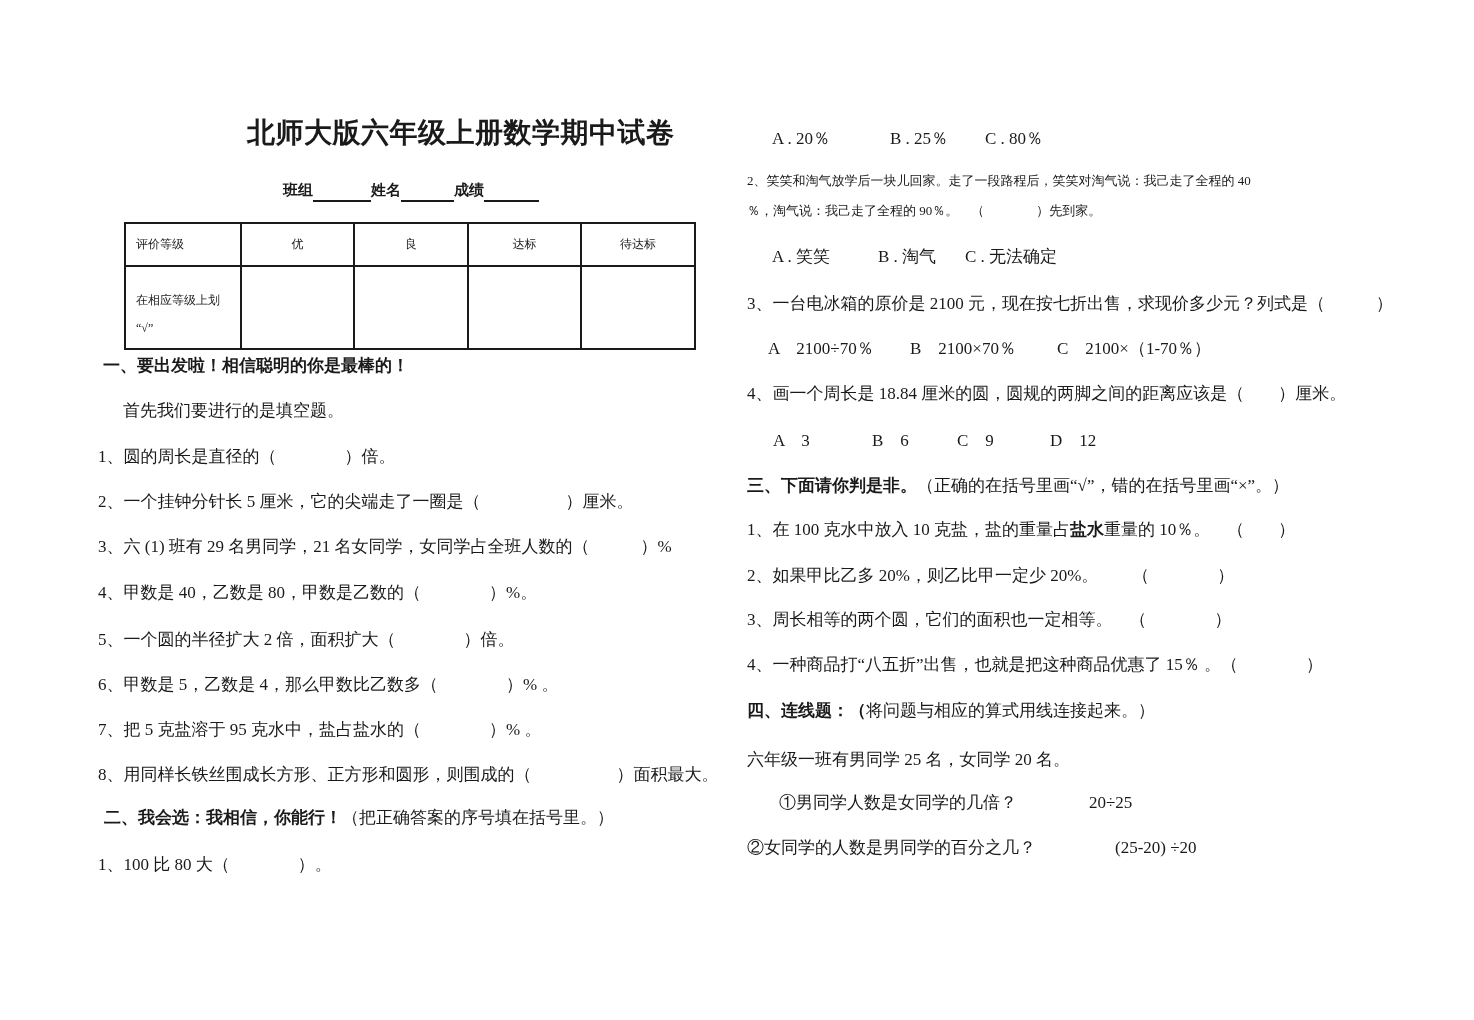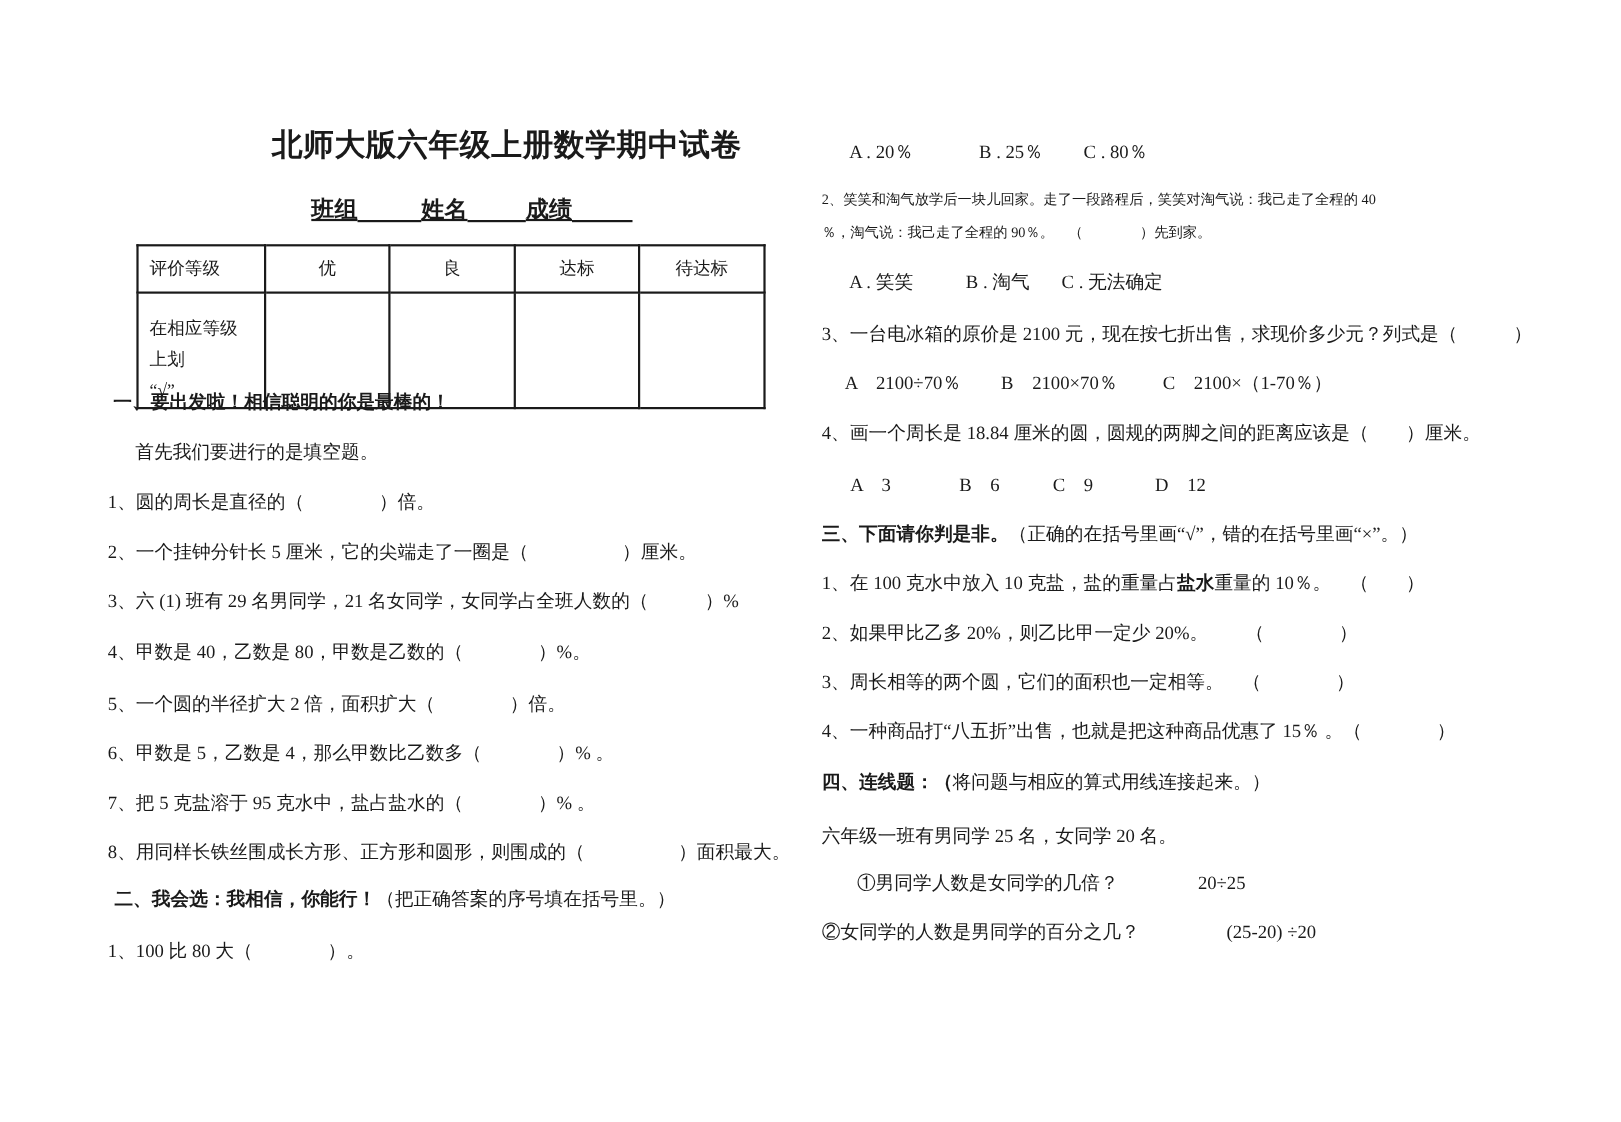--- a/index.html
+++ b/index.html
@@ -29,39 +29,39 @@
   .title{
     position:absolute;
     left:247px;top:117px;
     font-size:28px;line-height:32px;
     font-weight:bold;
     white-space:pre;
     letter-spacing:0.5px;
   }
   .infoline{
     position:absolute;left:283px;top:178px;
-    font-size:21px;line-height:24px;font-weight:bold;white-space:pre;text-decoration:underline;
+    font-size:15px;line-height:24px;font-weight:bold;white-space:pre;
   }
   .blank{
     display:inline-block;
     border-bottom:2px solid #1a1a1a;
     height:18px;
     vertical-align:bottom;
   }
   .blank.w1{width:58px;}
   .blank.w2{width:53px;}
   .blank.w3{width:55px;}
   table.eval{
     position:absolute;left:124px;top:222px;
     border-collapse:collapse;table-layout:fixed;
     width:570px;
   }
   table.eval td{
     border:2px solid #1a1a1a;
-    font-size:16px;
+    font-size:12px;
     padding:0 10px;
     vertical-align:middle;
   }
   table.eval tr.hdr td{height:41px;text-align:center;}
   table.eval tr.hdr td.first{text-align:left;}
   table.eval tr.r2 td{height:62px;vertical-align:top;padding-top:19px;line-height:28px;text-align:left;}
   col.c1{width:116px;} col.c2{width:113px;} col.c3{width:114px;} col.c4{width:113px;} col.c5{width:114px;}
 
   #right-col{position:absolute;left:747px;top:0;width:700px;height:768px;}
   .optrow{width:100%;height:26px;}

